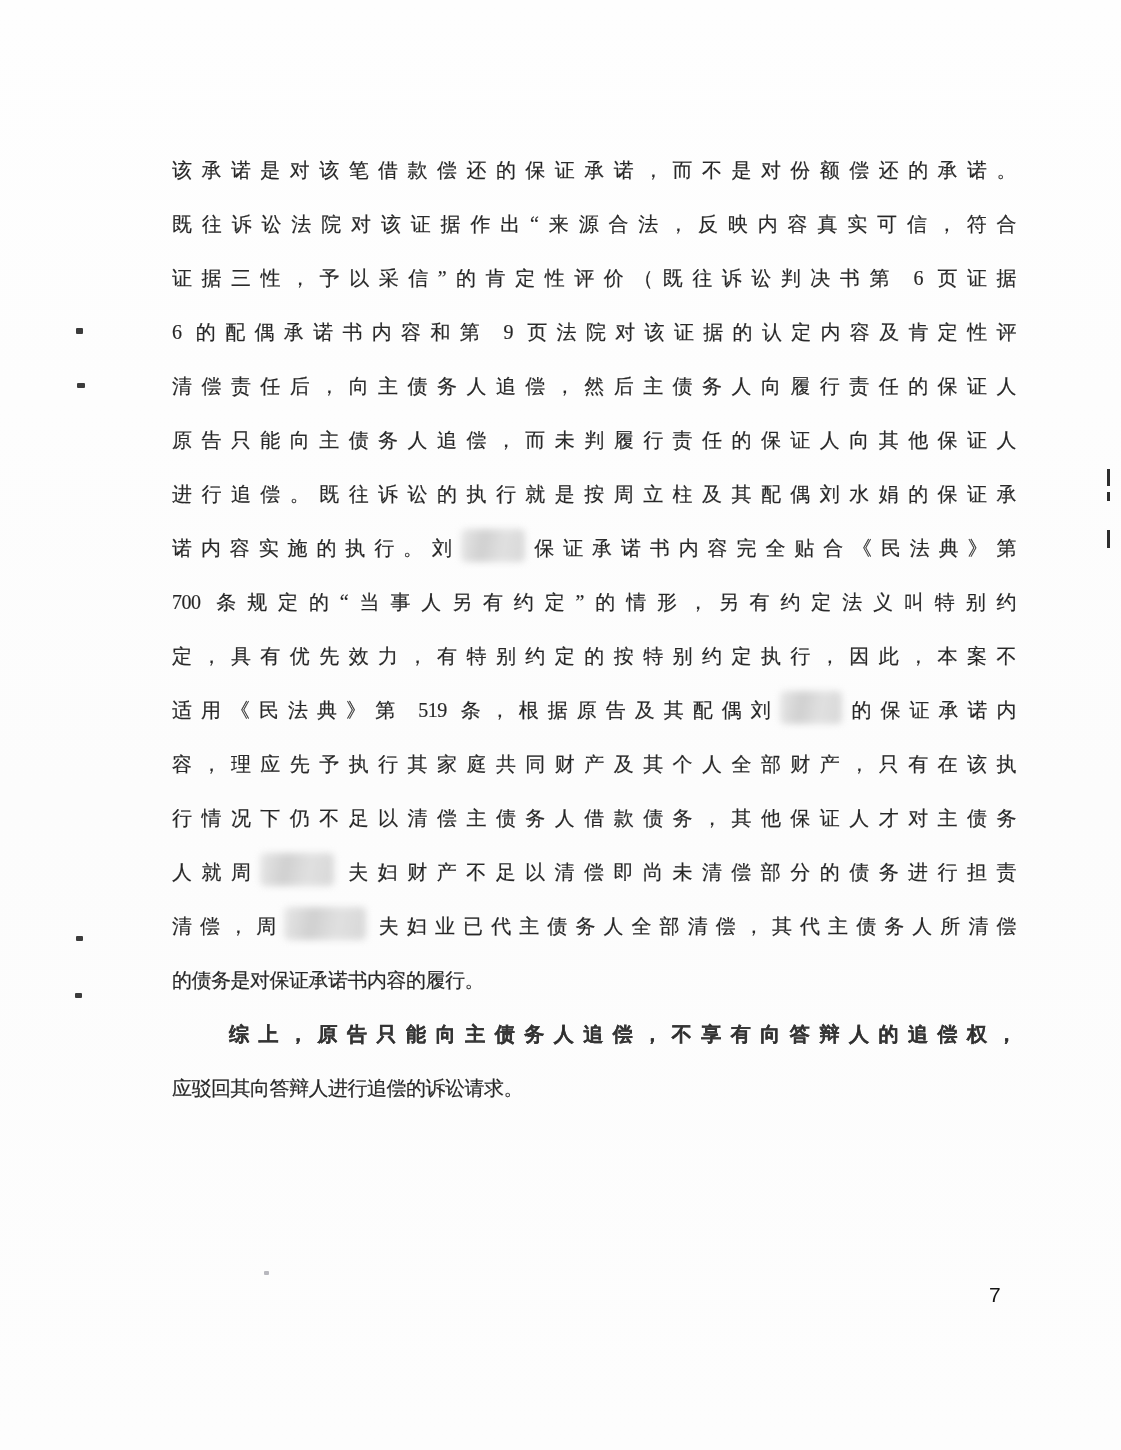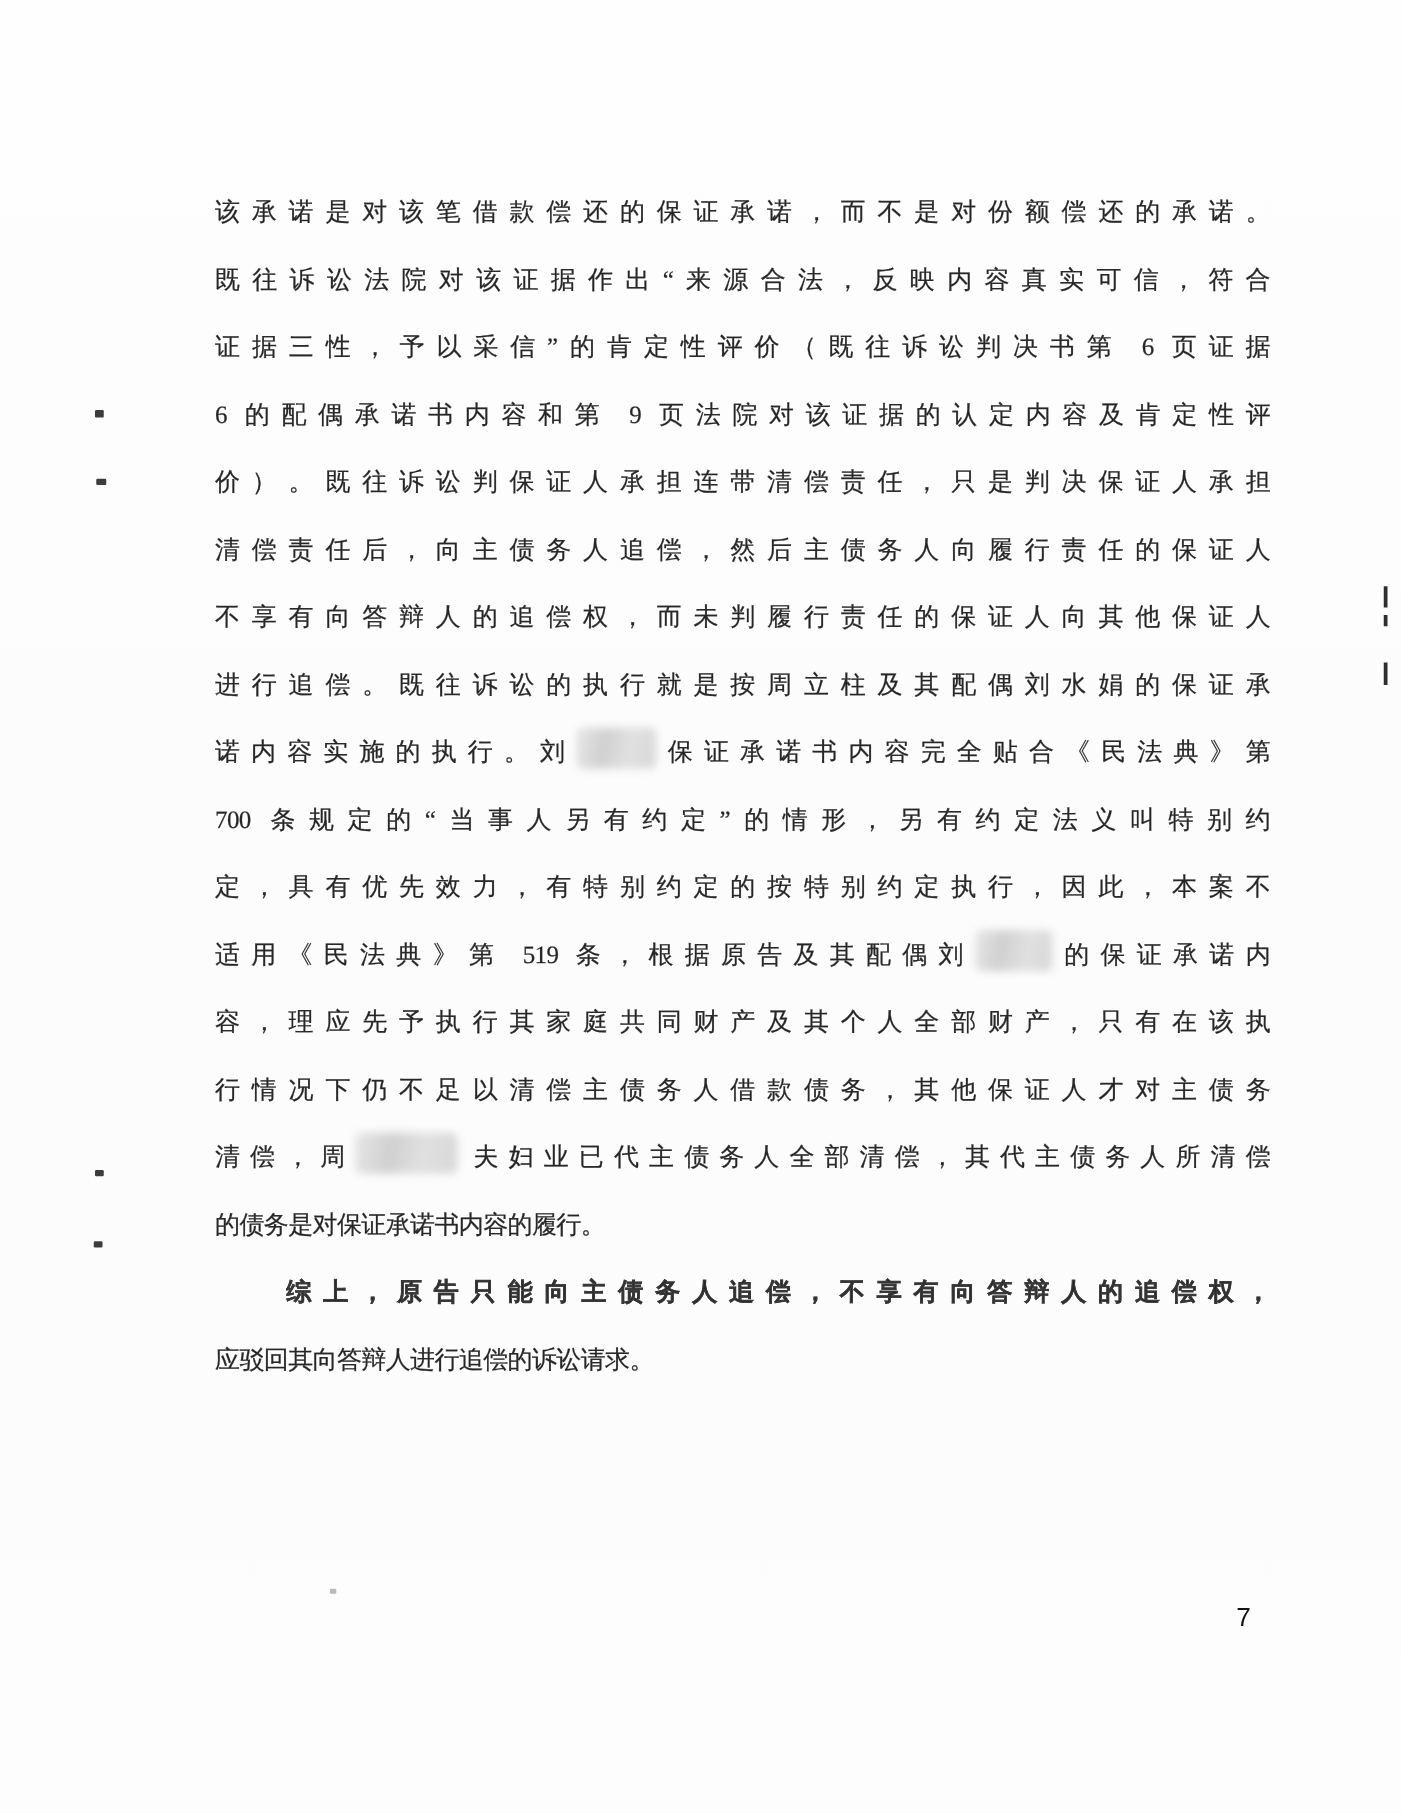--- a/index.html
+++ b/index.html
@@ -91,35 +91,35 @@
 <body>
 
 <div class="page">
 
   <div class="text-block">
 
     <div class="line">该承诺是对该笔借款偿还的保证承诺，而不是对份额偿还的承诺。</div>
     <div class="line">既往诉讼法院对该证据作出“来源合法，反映内容真实可信，符合</div>
     <div class="line">证据三性，予以采信”的肯定性评价（既往诉讼判决书第 6 页证据</div>
     <div class="line">6 的配偶承诺书内容和第 9 页法院对该证据的认定内容及肯定性评</div>
-    <div class="line">价）。既往诉讼判保证人承担连带清偿责任，只是判决保证人承担</div>
     <div class="line">清偿责任后，向主债务人追偿，然后主债务人向履行责任的保证人</div>
-    <div class="line">不享有向答辩人的追偿权，而未判履行责任的保证人向其他保证人</div>
+    <div class="line">原告只能向主债务人追偿，而未判履行责任的保证人向其他保证人</div>
     <div class="line">进行追偿。既往诉讼的执行就是按周立柱及其配偶刘水娟的保证承</div>
 
     <div class="line"><span>诺内容实施的执行。刘</span><span class="redaction r1"></span><span>保证承诺书内容完全贴合《民法典》第</span></div>
 
     <div class="line">700 条规定的“当事人另有约定”的情形，另有约定法义叫特别约</div>
     <div class="line">定，具有优先效力，有特别约定的按特别约定执行，因此，本案不</div>
 
     <div class="line"><span>适用《民法典》第 519 条，根据原告及其配偶刘</span><span class="redaction r2"></span><span>的保证承诺内</span></div>
 
     <div class="line">容，理应先予执行其家庭共同财产及其个人全部财产，只有在该执</div>
     <div class="line">行情况下仍不足以清偿主债务人借款债务，其他保证人才对主债务</div>
 
+    <div class="line"><span>人就周</span><span class="redaction r3"></span><span>夫妇财产不足以清偿即尚未清偿部分的债务进行担责</span></div>
 
     <div class="line"><span>清偿，周</span><span class="redaction r4"></span><span>夫妇业已代主债务人全部清偿，其代主债务人所清偿</span></div>
 
     <div class="line no-justify">的债务是对保证承诺书内容的履行。</div>
     <div class="line indent">综上，原告只能向主债务人追偿，不享有向答辩人的追偿权，</div>
     <div class="line no-justify">应驳回其向答辩人进行追偿的诉讼请求。</div>
 
   </div>
 
   <div class="page-number">7</div>

